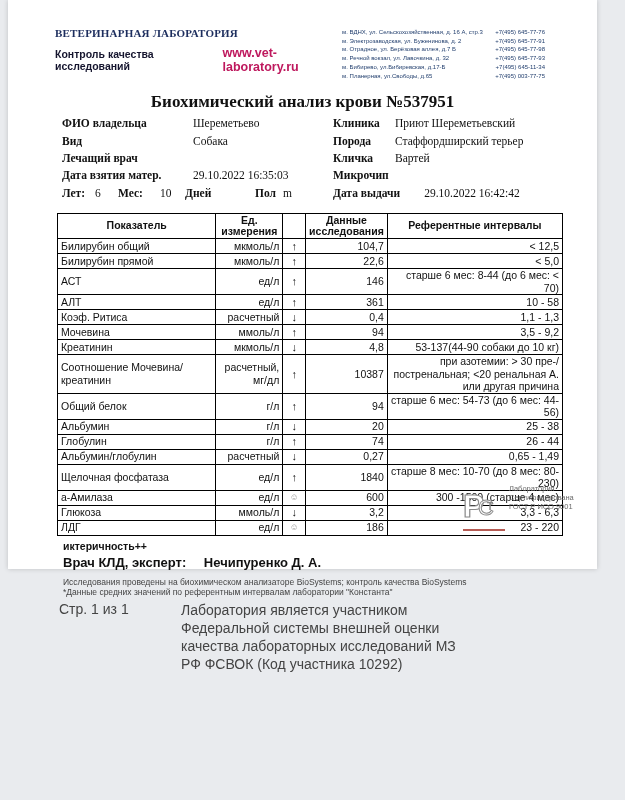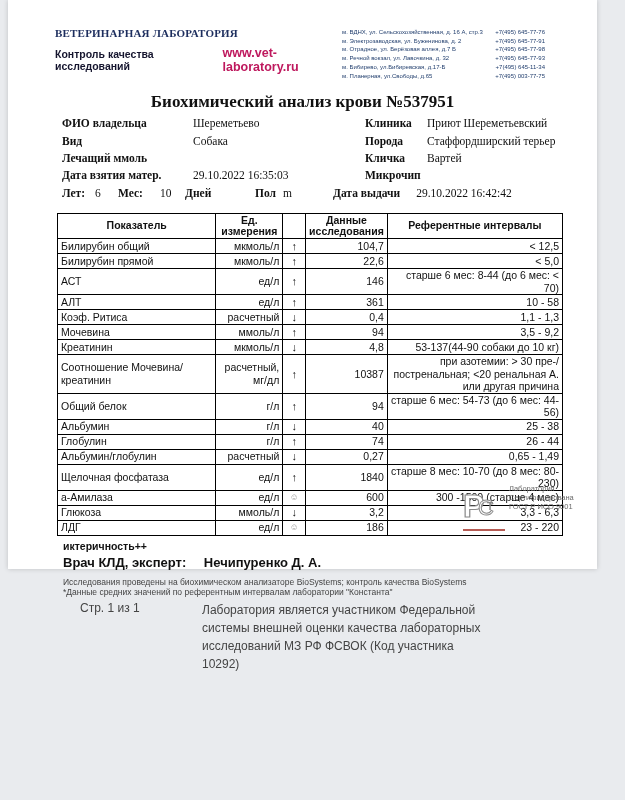--- a/index.html
+++ b/index.html
@@ -20,45 +20,45 @@
             font-size:6px;color:#24406f;}
   .addr-row{display:flex;justify-content:space-between;line-height:8.7px;white-space:nowrap;}
   
   .doc-title{text-align:center;font-size:17px;font-weight:bold;margin-top:12px;}
   
   .info{padding-left:54px;margin-top:5px;font-size:11.5px;}
   .info-row{display:flex;align-items:baseline;height:17.4px;}
   .b{font-weight:bold;}
   .c1{width:131px;}
   .c2{width:140px;}
-  .c3{width:62px;margin-left:32px;}
+  .c3{width:62px;}
   .c4{flex:1;}
   .age-left{width:271px;display:flex;}
   .w-yl{width:33px;} .w-yv{width:23px;} .w-ml{width:42px;} .w-mv{width:25px;}
   .w-dl{width:70px;} .w-sl{width:28px;}
-  .age-dl{margin-right:16px;}
+  .age-dl{margin-right:24px;}
   
   table.results{border-collapse:collapse;margin:9px 0 0 49px;width:506px;
         font-family:"Liberation Sans",sans-serif;font-size:10.5px;color:#111;}
   table.results th,table.results td{border:1px solid #000;padding:0 3px;}
   table.results th{font-weight:bold;text-align:center;line-height:11.5px;height:24px;}
   th.h-ind{text-align:left;}
   table.results td{height:14px;line-height:12.5px;}
   td.tname{text-align:left;}
   td.tunit,td.tval,td.tref{text-align:right;}
   td.flag{text-align:center;font-weight:bold;font-size:11px;padding:0;}
   td.flag.ok{font-weight:normal;font-size:9px;color:#9a9a9a;}
   
   .interp{margin:4px 0 0 55px;font-family:"Liberation Sans",sans-serif;font-weight:bold;font-size:10.5px;}
   .doctor{margin:3px 0 0 55px;font-family:"Liberation Sans",sans-serif;font-weight:bold;font-size:13px;}
   .doctor .dname{margin-left:14px;}
   .notes{margin:7px 0 0 55px;font-family:"Liberation Sans",sans-serif;font-size:8.5px;color:#444;
          line-height:10.5px;width:420px;}
-  .footer-row{display:flex;margin:3px 0 0 72px;font-family:"Liberation Sans",sans-serif;
-              font-size:12px;color:#444;}
+  .footer-row{display:flex;margin:3px 0 0 51px;font-family:"Liberation Sans",sans-serif;
+              font-size:14px;color:#444;}
   .page-num{width:122px;}
   .fsvok{width:290px;line-height:18px;}
   
   .cert{position:absolute;left:455px;top:484px;display:flex;align-items:flex-start;}
   .mark-wrap{border-bottom:2px solid #b65b54;padding-bottom:3px;margin-top:4px;}
   .cert-text{margin-left:4px;font-family:"Liberation Sans",sans-serif;font-size:7.5px;
              color:#6a6a6a;line-height:9px;}
 </style>
 </head>
 <body>
@@ -112,21 +112,21 @@
       <span class="c3 b">Клиника</span>
       <span class="c4">Приют Шереметьевский</span>
     </div>
     <div class="info-row">
       <span class="c1 b">Вид</span>
       <span class="c2">Собака</span>
       <span class="c3 b">Порода</span>
       <span class="c4">Стаффордширский терьер</span>
     </div>
     <div class="info-row">
-      <span class="c1 b">Лечащий ммоль</span>
+      <span class="c1 b">Лечащий врач</span>
       <span class="c2"></span>
       <span class="c3 b">Кличка</span>
       <span class="c4">Вартей</span>
     </div>
     <div class="info-row">
       <span class="c1 b">Дата взятия матер.</span>
       <span class="c2">29.10.2022 16:35:03</span>
       <span class="c3 b">Микрочип</span>
       <span class="c4"></span>
     </div>
@@ -221,21 +221,21 @@
           <td class="tname">Общий белок</td>
           <td class="tunit">г/л</td>
           <td class="flag">↑</td>
           <td class="tval">94</td>
           <td class="tref">старше 6 мес: 54-73 (до 6 мес: 44- 56)</td>
         </tr>
     <tr>
           <td class="tname">Альбумин</td>
           <td class="tunit">г/л</td>
           <td class="flag">↓</td>
-          <td class="tval">40</td>
+          <td class="tval">20</td>
           <td class="tref">25 - 38</td>
         </tr>
     <tr>
           <td class="tname">Глобулин</td>
           <td class="tunit">г/л</td>
           <td class="flag">↑</td>
           <td class="tval">74</td>
           <td class="tref">26 - 44</td>
         </tr>
     <tr>

